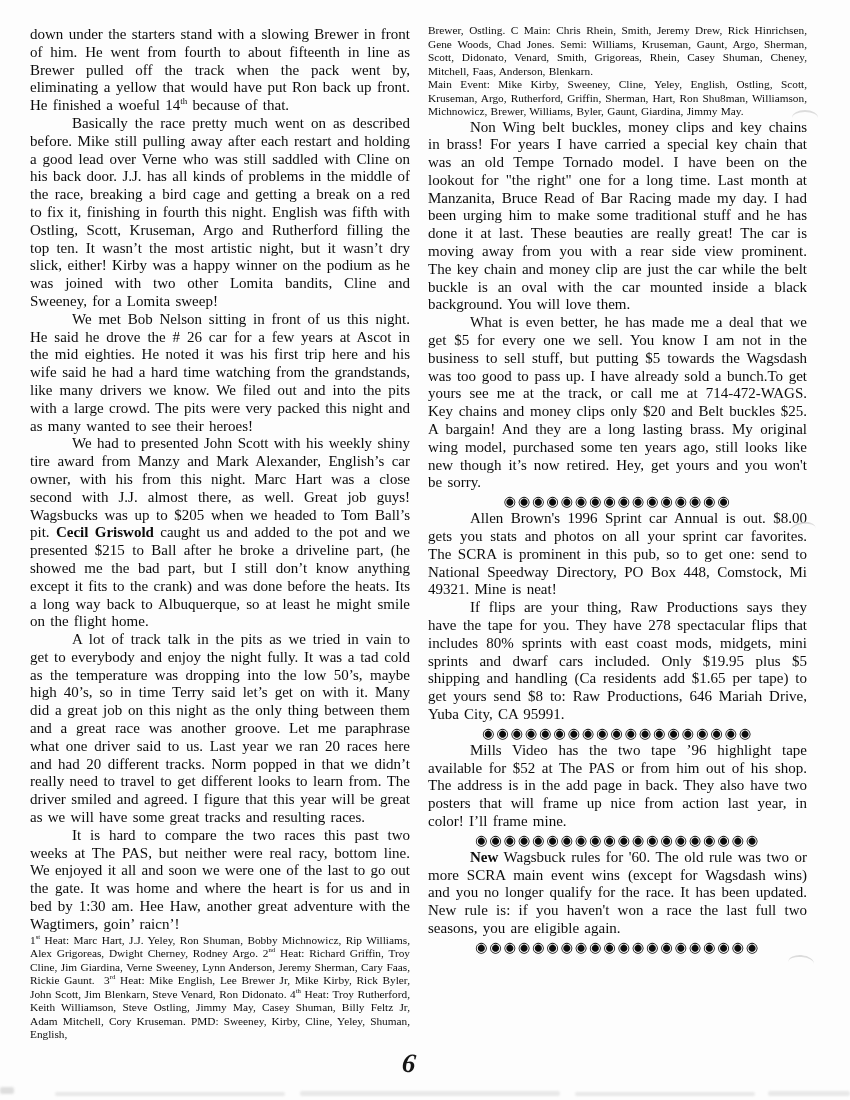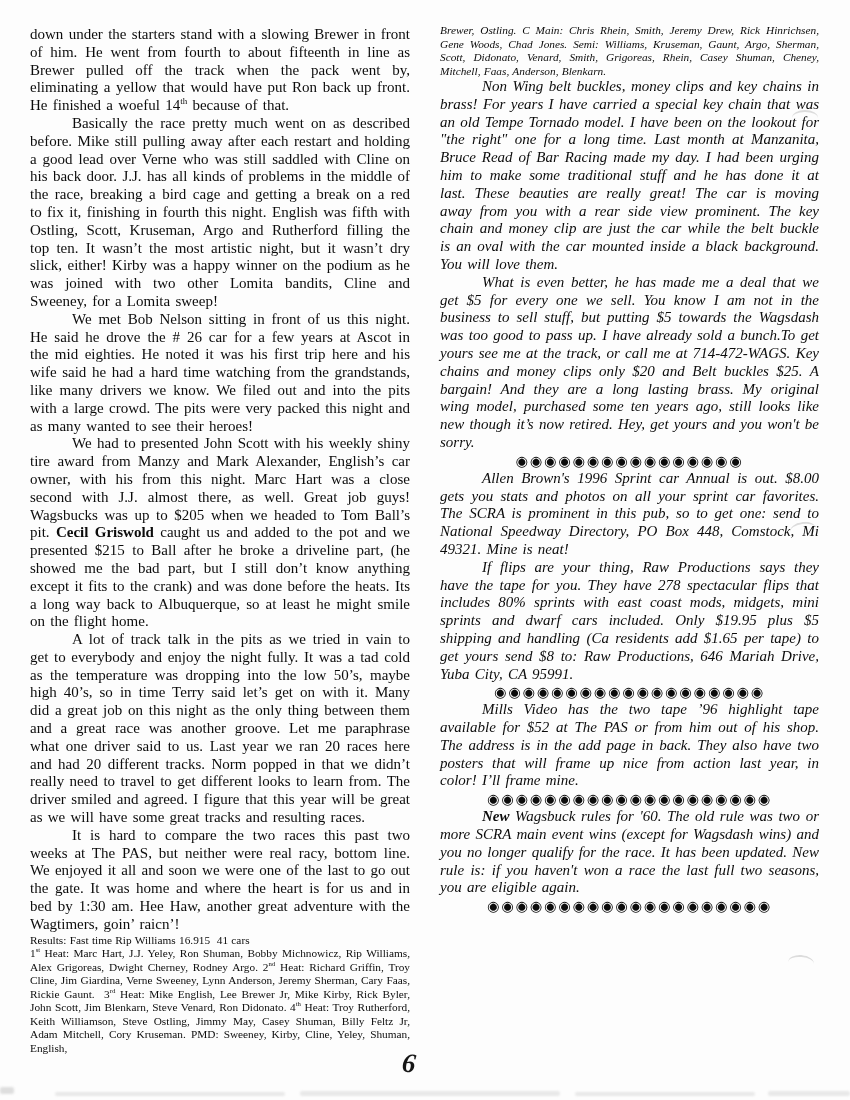--- a/index.html
+++ b/index.html
@@ -10,21 +10,21 @@
     color: #0c0c0c;
     position: relative;
     overflow: hidden;
   }
   .page {
     position: absolute; inset: 0;
     background: #fdfdfd;
   }
   .col { position: absolute; text-align: justify; }
   .col-left  { left: 30px;  top: 26px; width: 380px; }
-  .col-right { left: 440px; top: 24px; width: 379px; font-style: italic; }
+  .col-right { left: 428px; top: 24px; width: 379px; }
 
   p { margin: 0; padding: 0; }
   .body-p { font-size: 15px; line-height: 17.8px; word-spacing: 1.5px; }
   .body-p.indent { text-indent: 42px; }
   .small-p { font-size: 11.3px; line-height: 13.5px; word-spacing: 0.5px; }
   .heading1 {
     font-weight: 700; font-size: 21.5px; line-height: 26.5px;
     text-align: justify; text-indent: 46px;
     letter-spacing: 0.6px; word-spacing: 6px;
     padding: 3px 0 2px 0;
@@ -67,26 +67,26 @@
 <body>
 
 <div class="page">
   <div class="col col-left">
       <p class="body-p"><span>down under the starters stand with a slowing Brewer in front of him. He went from fourth to about fifteenth in line as Brewer pulled off the track when the pack went by, eliminating a yellow that would have put Ron back up front. He finished a woeful 14</span><span class="sup">th</span><span> because of that.</span></p>
       <p class="body-p indent"><span>Basically the race pretty much went on as described before. Mike still pulling away after each restart and holding a good lead over Verne who was still saddled with Cline on his back door. J.J. has all kinds of problems in the middle of the race, breaking a bird cage and getting a break on a red to fix it, finishing in fourth this night. English was fifth with Ostling, Scott, Kruseman, Argo and Rutherford filling the top ten. It wasn’t the most artistic night, but it wasn’t dry slick, either! Kirby was a happy winner on the podium as he was joined with two other Lomita bandits, Cline and Sweeney, for a Lomita sweep!</span></p>
       <p class="body-p indent"><span>We met Bob Nelson sitting in front of us this night. He said he drove the # 26 car for a few years at Ascot in the mid eighties. He noted it was his first trip here and his wife said he had a hard time watching from the grandstands, like many drivers we know. We filed out and into the pits with a large crowd. The pits were very packed this night and  as many wanted to see their heroes!</span></p>
       <p class="body-p indent"><span>We had to presented John Scott with his weekly shiny tire award from Manzy and Mark Alexander, English’s car owner, with his from this night. Marc Hart was a close second with J.J. almost there, as well. Great job guys! Wagsbucks was up to $205 when we headed to Tom Ball’s pit. </span><span class="b">Cecil Griswold</span><span> caught us and added to the pot and we presented $215 to Ball after he broke a driveline part, (he showed me the bad part, but I still don’t know anything except it fits to the crank) and was done before the heats. Its a long way back to Albuquerque, so at least he might smile on the flight home.</span></p>
       <p class="body-p indent"><span>A lot of track talk in the pits as we tried in vain to get to everybody and enjoy the night fully. It was a tad cold as the temperature was dropping into the low 50’s, maybe high 40’s, so in time Terry said let’s get on with it. Many did a great job on this night as the only thing between them and a great race was another groove. Let me paraphrase what one driver said to us. Last year we ran 20 races here and had 20 different tracks. Norm popped in that we didn’t really need to travel to get different looks to learn from. The driver smiled and agreed. I figure that this year will be great as we will have some great tracks and resulting races.</span></p>
       <p class="body-p indent"><span>It is hard to compare the two races this past two weeks at The PAS, but neither were real racy, bottom line. We enjoyed it all and soon we were one of the last to go out the gate. It was home and where the heart is for us and in bed by 1:30 am. Hee Haw, another great adventure with the Wagtimers, goin’ raicn’!</span></p>
-      <p class="small-p"><span>Results: Fast time Rip Williams 16.915&nbsp;&nbsp;41 cars</span></p>
       <p class="small-p"><span>1</span><span class="sup">st</span><span> Heat: Marc Hart, J.J. Yeley, Ron Shuman, Bobby Michnowicz, Rip Williams, Alex Grigoreas, Dwight Cherney, Rodney Argo. 2</span><span class="sup">nd</span><span> Heat: Richard Griffin, Troy Cline, Jim Giardina, Verne Sweeney, Lynn Anderson, Jeremy Sherman, Cary Faas, Rickie Gaunt.&nbsp; 3</span><span class="sup">rd</span><span> Heat: Mike English, Lee Brewer Jr, Mike Kirby, Rick Byler, John Scott, Jim Blenkarn, Steve Venard, Ron Didonato. 4</span><span class="sup">th</span><span> Heat: Troy Rutherford, Keith Williamson, Steve Ostling, Jimmy May, Casey Shuman, Billy Feltz Jr, Adam Mitchell, Cory Kruseman. PMD: Sweeney, Kirby, Cline, Yeley, Shuman, English,</span></p>
     </div>
 
   <div class="col col-right">
       <p class="small-p"><span>Brewer, Ostling. C Main: Chris Rhein, Smith, Jeremy Drew, Rick Hinrichsen, Gene Woods, Chad Jones. Semi: Williams, Kruseman, Gaunt, Argo, Sherman, Scott, Didonato, Venard, Smith, Grigoreas, Rhein, Casey Shuman, Cheney, Mitchell, Faas, Anderson, Blenkarn.</span></p>
+      <p class="small-p"><span>Main Event: Mike Kirby, Sweeney, Cline, Yeley, English, Ostling, Scott, Kruseman, Argo, Rutherford, Griffin, Sherman, Hart, Ron Shu8man, Williamson, Michnowicz, Brewer, Williams, Byler, Gaunt, Giardina, Jimmy May.</span></p>
       <p class="body-p indent"><span>Non Wing belt buckles, money clips and key chains in brass! For years I have carried a special key chain that was an old Tempe Tornado model. I have been on the lookout for "the right" one for a long time. Last month at Manzanita, Bruce Read of Bar Racing made my day. I had been urging him to make some traditional stuff and he has done it at last. These beauties are really great! The car is moving away from you with a rear side view prominent. The key chain and money clip are just the car while the belt buckle is an oval with the car mounted inside a black background. You will love them.</span></p>
       <p class="body-p indent"><span>What is even better, he has made me a deal that we get $5 for every one we sell. You know I am not in the business to sell stuff, but putting $5 towards the Wagsdash was too good to pass up. I have already sold a bunch.To get yours see me at the track, or call me at 714-472-WAGS. Key chains and money clips only $20 and Belt buckles $25. A bargain! And they are a long lasting brass. My original wing model, purchased some ten years ago, still looks like new though it’s now retired. Hey, get yours and you won't be sorry.</span></p>
       <p class="deco"><span>◉◉◉◉◉◉◉◉◉◉◉◉◉◉◉◉</span></p>
       <p class="body-p indent"><span>Allen Brown's 1996 Sprint car Annual is out. $8.00 gets you stats and photos on all your sprint car favorites. The SCRA is prominent in this pub, so to get one: send to National Speedway Directory, PO Box 448, Comstock, Mi 49321. Mine is neat!</span></p>
       <p class="body-p indent"><span>If flips are your thing, Raw Productions says they have the tape for you. They have 278 spectacular flips that includes 80% sprints with east coast mods, midgets, mini sprints and dwarf cars included. Only $19.95 plus $5 shipping and handling (Ca residents add $1.65 per tape) to get yours send $8 to: Raw Productions, 646 Mariah Drive, Yuba City, CA 95991.</span></p>
       <p class="deco"><span>◉◉◉◉◉◉◉◉◉◉◉◉◉◉◉◉◉◉◉</span></p>
       <p class="body-p indent"><span>Mills Video has the two tape ’96 highlight tape available for $52 at The PAS or from him out of his shop. The address is in the add page in back. They also have two posters that will frame up nice from action last year, in color! I’ll frame mine.</span></p>
       <p class="deco"><span>◉◉◉◉◉◉◉◉◉◉◉◉◉◉◉◉◉◉◉◉</span></p>
       <p class="body-p indent"><span class="b">New</span><span> Wagsbuck rules for '60. The old rule was two or more SCRA main event wins (except for Wagsdash wins) and you no longer qualify for the race. It has been updated. New rule is: if you haven't won a race the last full two seasons, you are eligible again.</span></p>
       <p class="deco"><span>◉◉◉◉◉◉◉◉◉◉◉◉◉◉◉◉◉◉◉◉</span></p>

